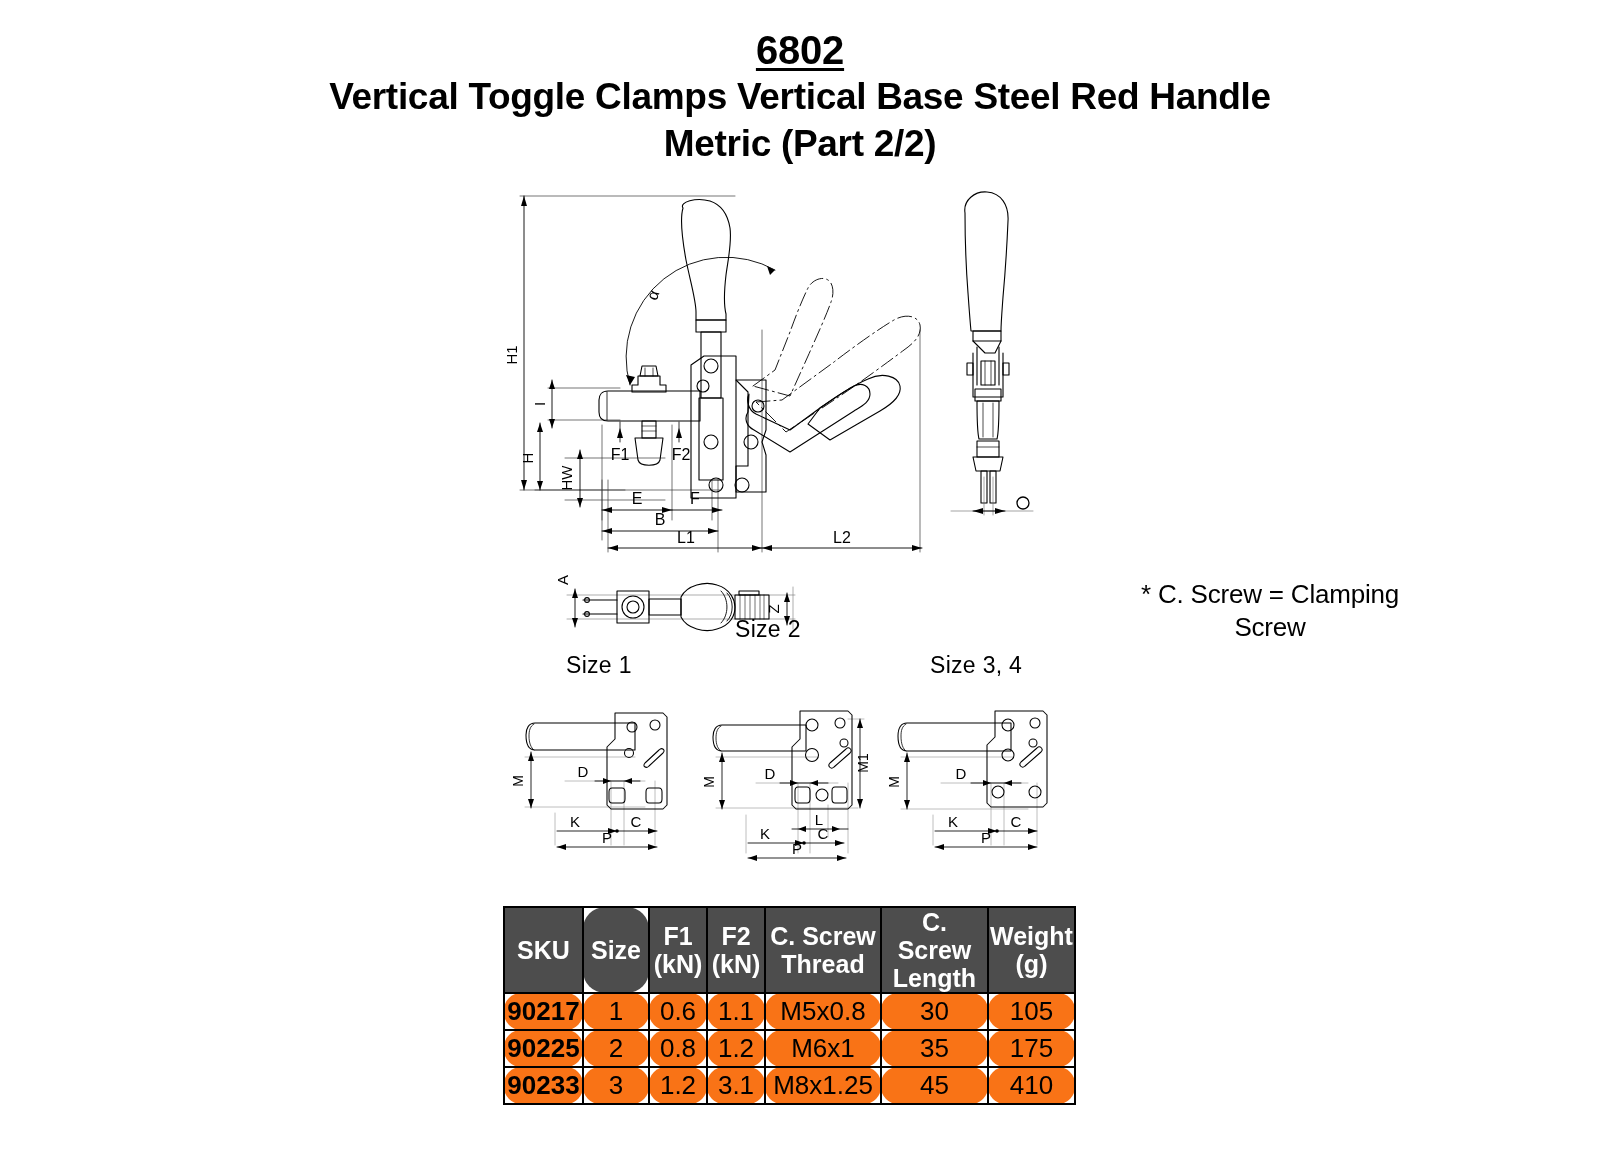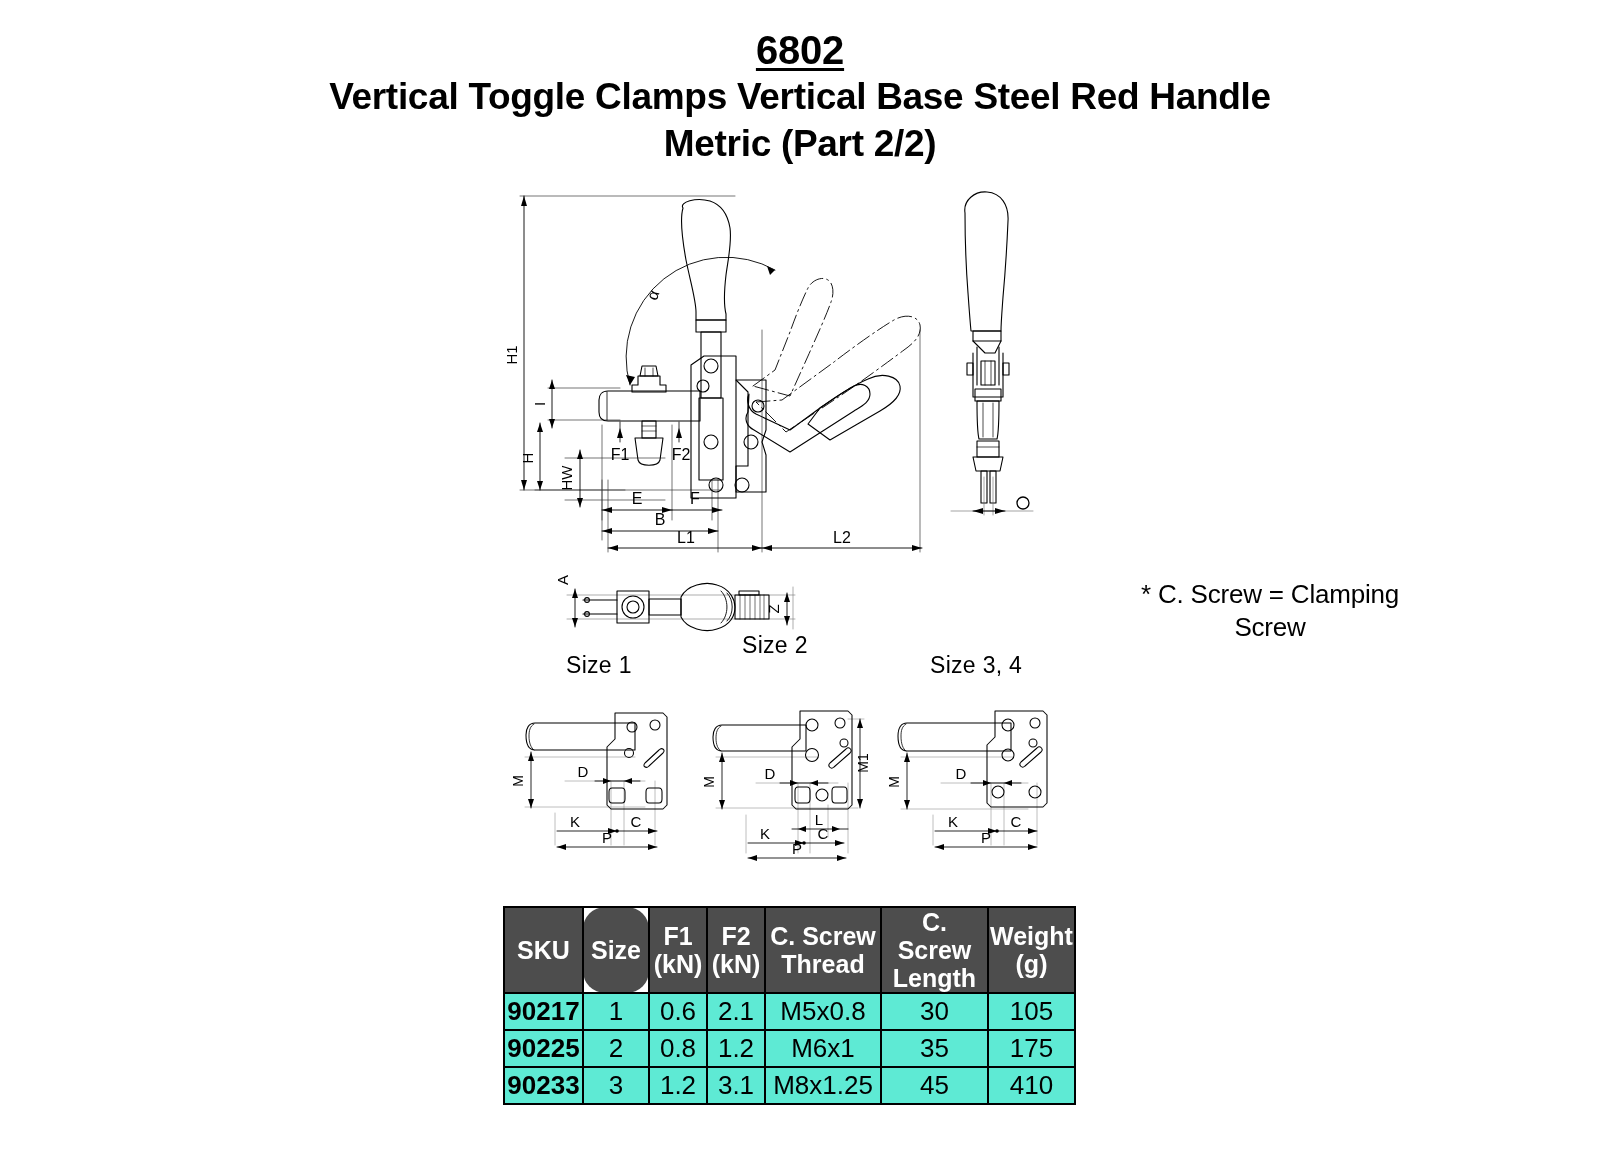--- a/index.html
+++ b/index.html
@@ -87,25 +87,26 @@
   }
   table.spec thead th {
     background: #4d4d4d;
     color: #ffffff;
     font-weight: bold;
     height: 76px;
     line-height: 1.12;
     font-size: 25px;
   }
   table.spec tbody td {
-    background: #5eead4;
+    background: #f97316;
     color: #000000;
     height: 35px;
     font-size: 26px;
     font-weight: normal;
+    border-radius: 17px;
   }
   table.spec tbody td.sku {
     font-weight: bold;
     font-size: 26px;
   }
   .c-sku    { width: 77px; }
   .c-size   { width: 64px; border-radius: 22px; }
   .c-f1     { width: 56px; }
   .c-f2     { width: 56px; }
   .c-thread { width: 114px; }
@@ -370,21 +371,21 @@
 
         <line x1="242" y1="38" x2="242" y2="70" stroke-width="0.9"></line>
         <polygon points="242,38 239,47 245,47" fill="#000" stroke="none"></polygon>
         <polygon points="242,70 239,61 245,61" fill="#000" stroke="none"></polygon>
         <text x="234" y="54" font-family="Liberation Sans, sans-serif" font-size="15" fill="#000" stroke="none" transform="rotate(-90 234 54)" text-anchor="middle">Z</text>
       </g>
     </svg>
   </div>
 
   <div class="size-caption" style="left:566px; top:652px;">Size 1</div>
-  <div class="size-caption" style="left:735px; top:632px;margin-left:7px;">Size 2</div>
+  <div class="size-caption" style="left:735px; top:616px;">Size 2</div>
   <div class="size-caption" style="left:930px; top:652px;">Size 3, 4</div>
 
   <div class="dwg" style="left:495px; top:695px;">
     <svg width="190" height="160" viewBox="0 0 190 160" xmlns="http://www.w3.org/2000/svg">
       <g fill="none" stroke="#000" stroke-width="1.05" stroke-linejoin="round" stroke-linecap="round">
 
         <g stroke-width="0.55" stroke="#8a8a8a">
           <line x1="30" y1="62" x2="140" y2="62"></line>
           <line x1="30" y1="112" x2="150" y2="112"></line>
           <line x1="70" y1="86" x2="150" y2="86"></line>
@@ -600,21 +601,21 @@
             <span>Weight</span>
             <span>(g)</span>
           </th>
         </tr>
       </thead>
       <tbody>
         <tr>
           <td class="sku">90217</td>
           <td>1</td>
           <td>0.6</td>
-          <td>2.1</td>
+          <td>1.1</td>
           <td>M5x0.8</td>
           <td>30</td>
           <td>105</td>
         </tr>
         <tr>
           <td class="sku">90225</td>
           <td>2</td>
           <td>0.8</td>
           <td>1.2</td>
           <td>M6x1</td>

